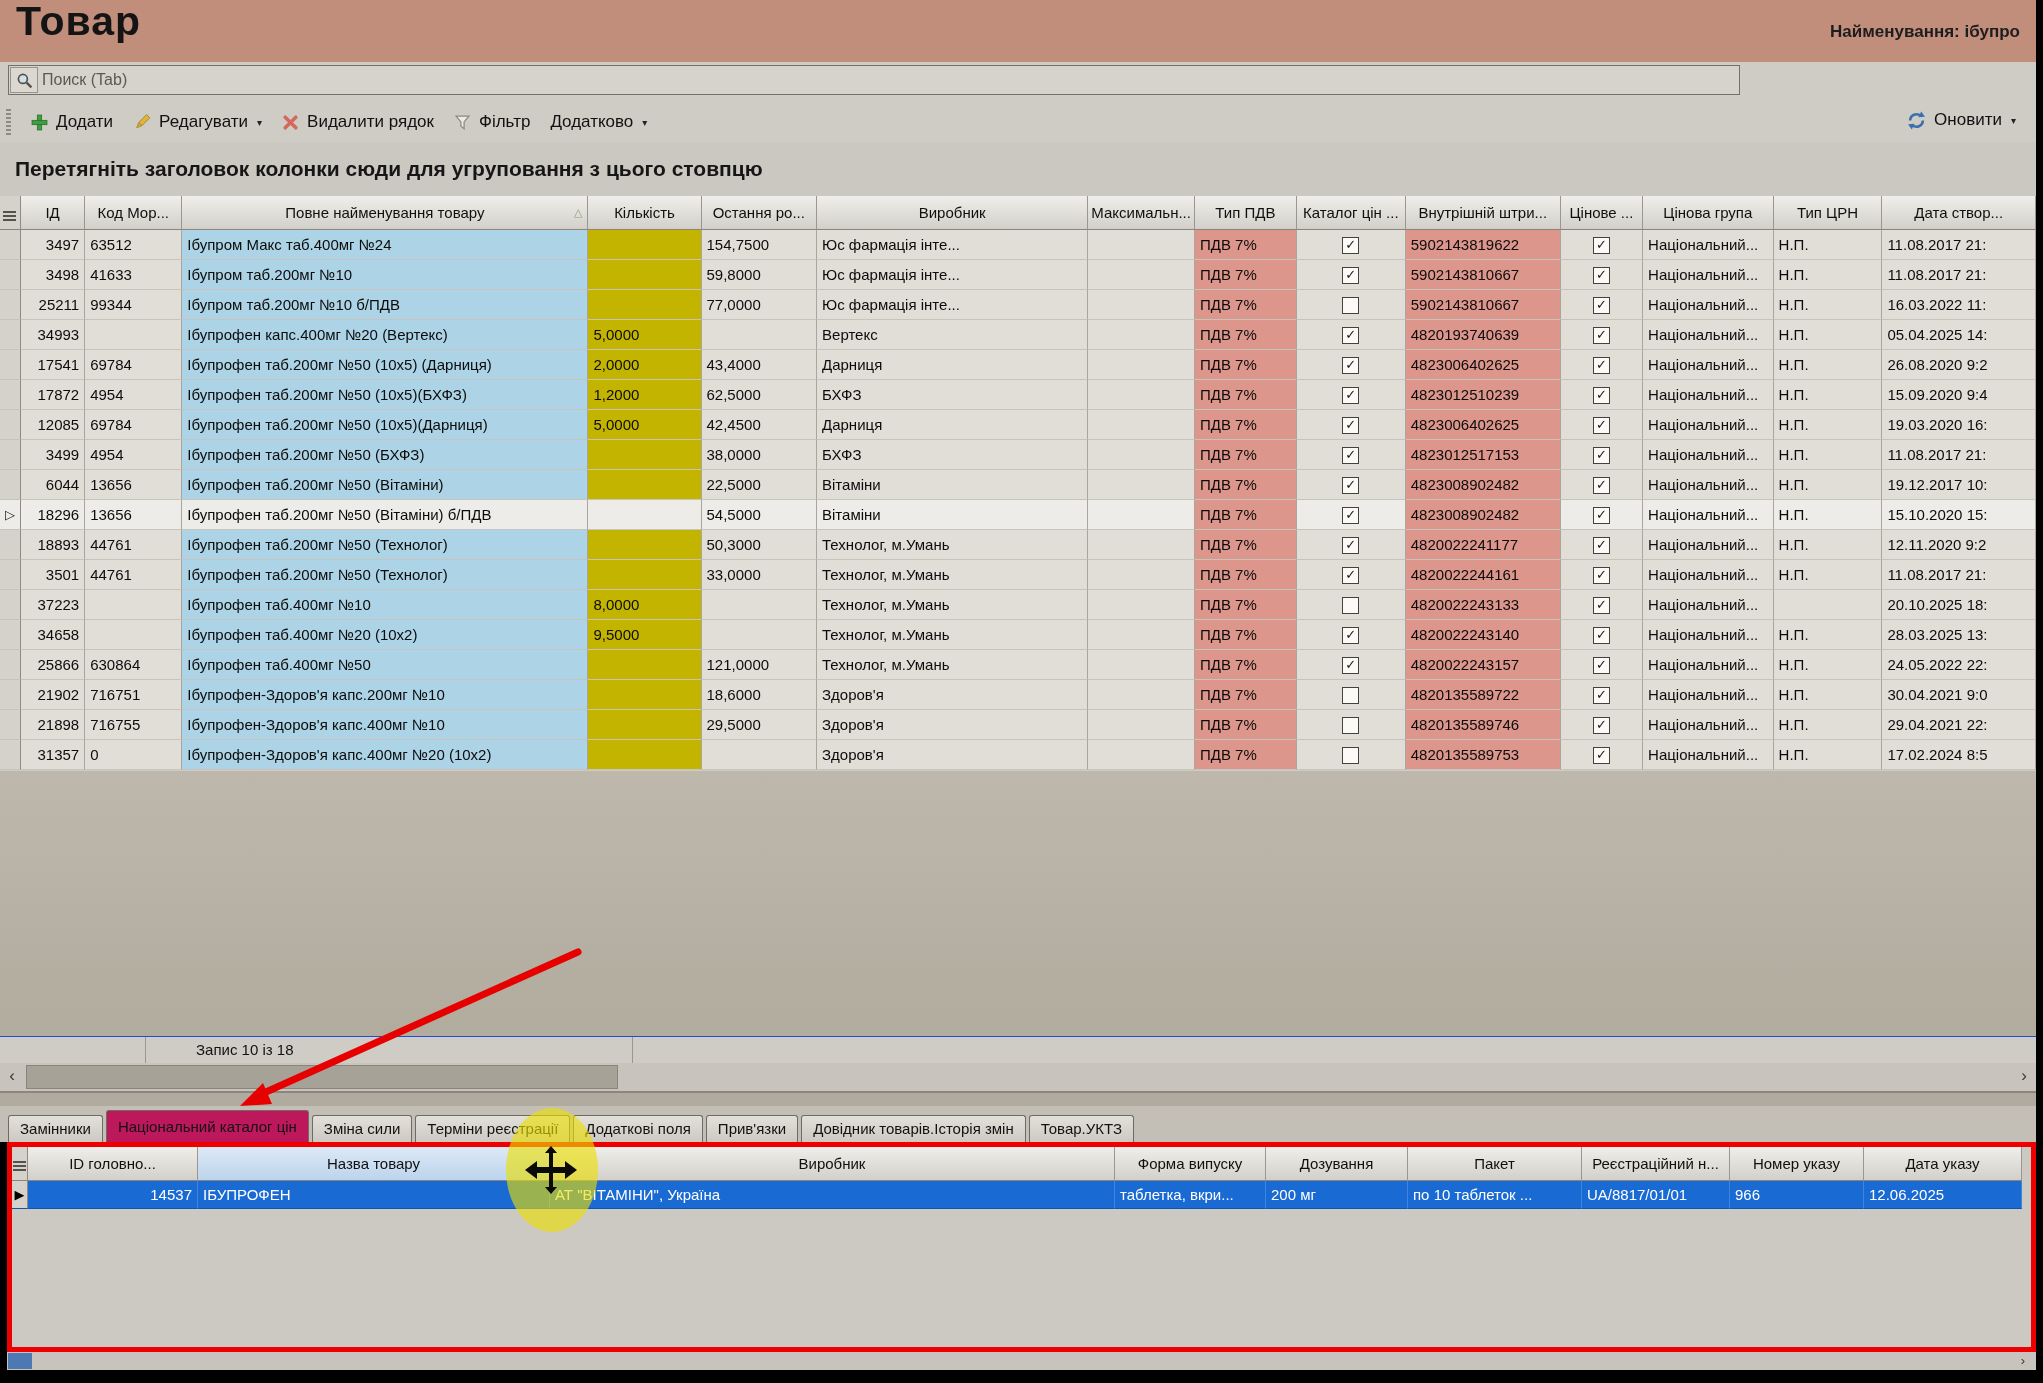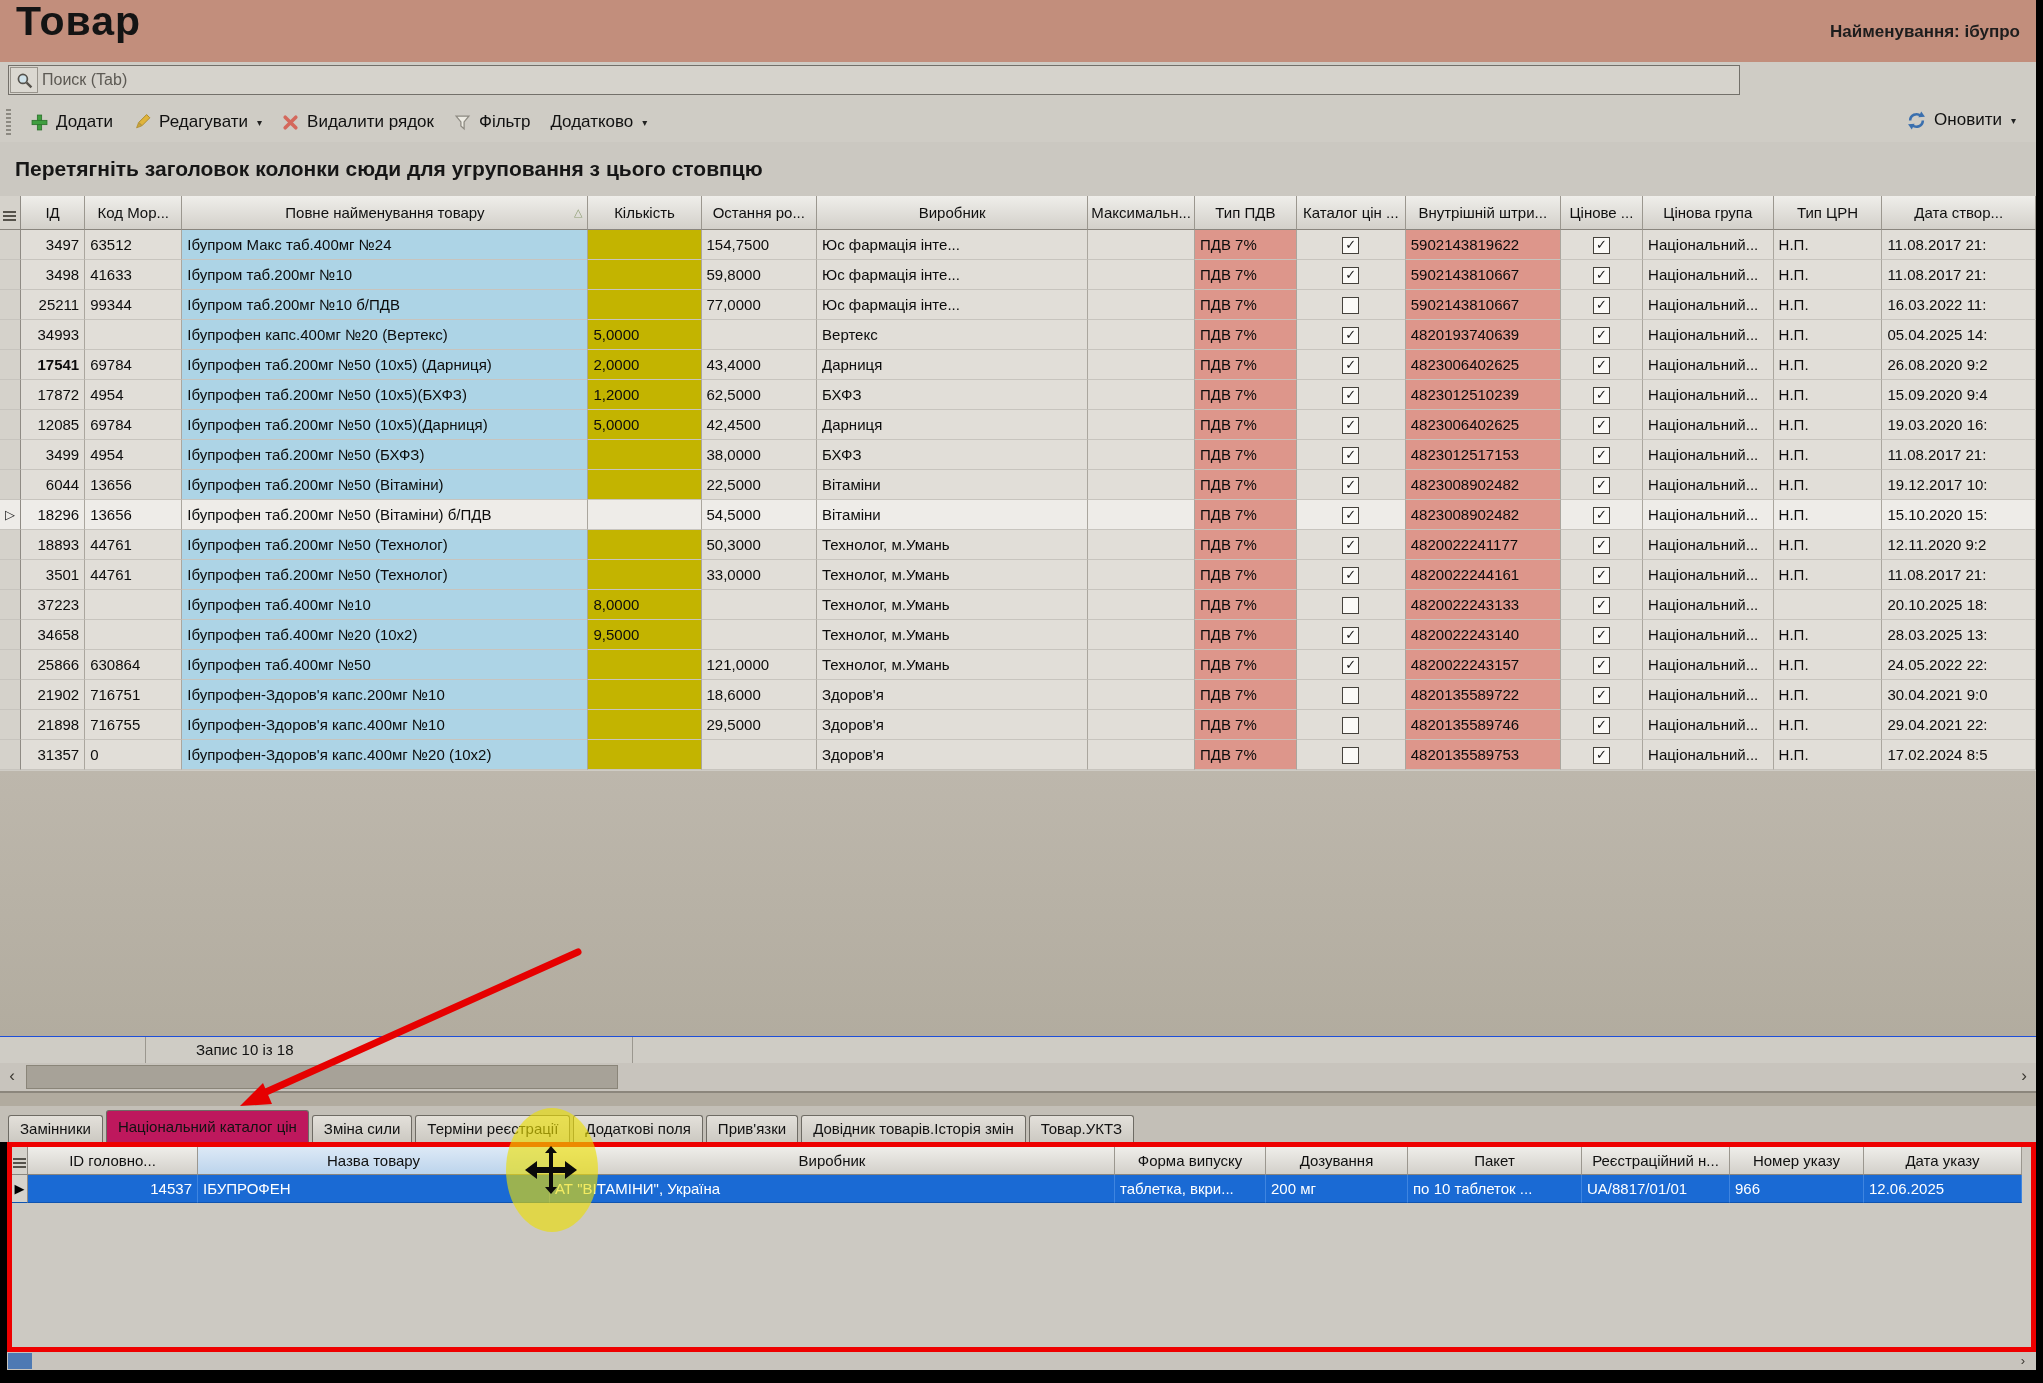--- a/index.html
+++ b/index.html
@@ -68,21 +68,21 @@
   
   .tabstrip{position:absolute;left:0;top:1106px;width:2036px;height:36px;background:#c3bfb7;
             display:flex;align-items:flex-end;padding-left:8px;gap:3px;box-sizing:border-box;}
   .tab{height:26px;line-height:26px;padding:0 11px;font-size:15px;color:#121212;white-space:nowrap;
        background:linear-gradient(#e3e0da,#ccc9c2);border:1px solid #6e6b64;border-bottom:none;
        border-radius:3px 3px 0 0;}
   .tab.active{background:#be185d;height:31px;line-height:31px;position:relative;z-index:2;}
   
   .bottompanel{position:absolute;left:7px;top:1142px;width:2029px;height:210px;border:5px solid #ee0000;
                background:#ccc9c2;box-sizing:border-box;overflow:hidden;}
-  .bottompanel th{height:28px;margin-top:24px;}
+  .bottompanel th{height:34px;margin-top:24px;}
   .bottompanel td{height:28px;}
   .bottompanel th.hdr-blue{background:linear-gradient(#dde9f6,#bcd4ec);}
   .bottompanel tr.sel td{background:#1a6ad4;color:#fff;border-right:1px solid #3f85e0;border-bottom:1px solid #0f54b0;}
   .bottompanel tr.sel td.grip-c{background:#d5d2cb;color:#000;border-right:1px solid #8f8b84;}
   .bottompanel .grid-icon{margin-top:8px;}
   .bottomscroll{position:absolute;left:7px;top:1352px;width:2029px;height:18px;background:#c8c4bd;}
   .bs-blue{position:absolute;left:1px;top:1px;width:24px;height:16px;background:#4d79b3;}
   .bs-right{position:absolute;right:1px;top:0;width:24px;height:18px;font-size:13px;color:#3b3832;text-align:center;line-height:17px;}
   .black-left{position:absolute;left:0;top:1142px;width:7px;height:241px;background:#000;}
   .black-bottom{position:absolute;left:0;top:1370px;width:2043px;height:13px;background:#000;}
@@ -267,21 +267,21 @@
             <td class="c-vat">ПДВ 7%</td>
             <td style="text-align: center;"><span class="cb on"></span></td>
             <td class="c-bar">4820193740639</td>
             <td style="text-align: center;"><span class="cb on"></span></td>
             <td>Національний...</td>
             <td>Н.П.</td>
             <td>05.04.2025 14:</td>
           </tr>
           <tr>
             <td class="grip-c"></td>
-            <td style="text-align: right; font-weight: bold;">17541</td>
+            <td style="text-align: right;">17541</td>
             <td>69784</td>
             <td class="c-name">Ібупрофен таб.200мг №50 (10х5) (Дарниця)</td>
             <td class="c-qty">2,0000</td>
             <td>43,4000</td>
             <td>Дарниця</td>
             <td></td>
             <td class="c-vat">ПДВ 7%</td>
             <td style="text-align: center;"><span class="cb on"></span></td>
             <td class="c-bar">4823006402625</td>
             <td style="text-align: center;"><span class="cb on"></span></td>

